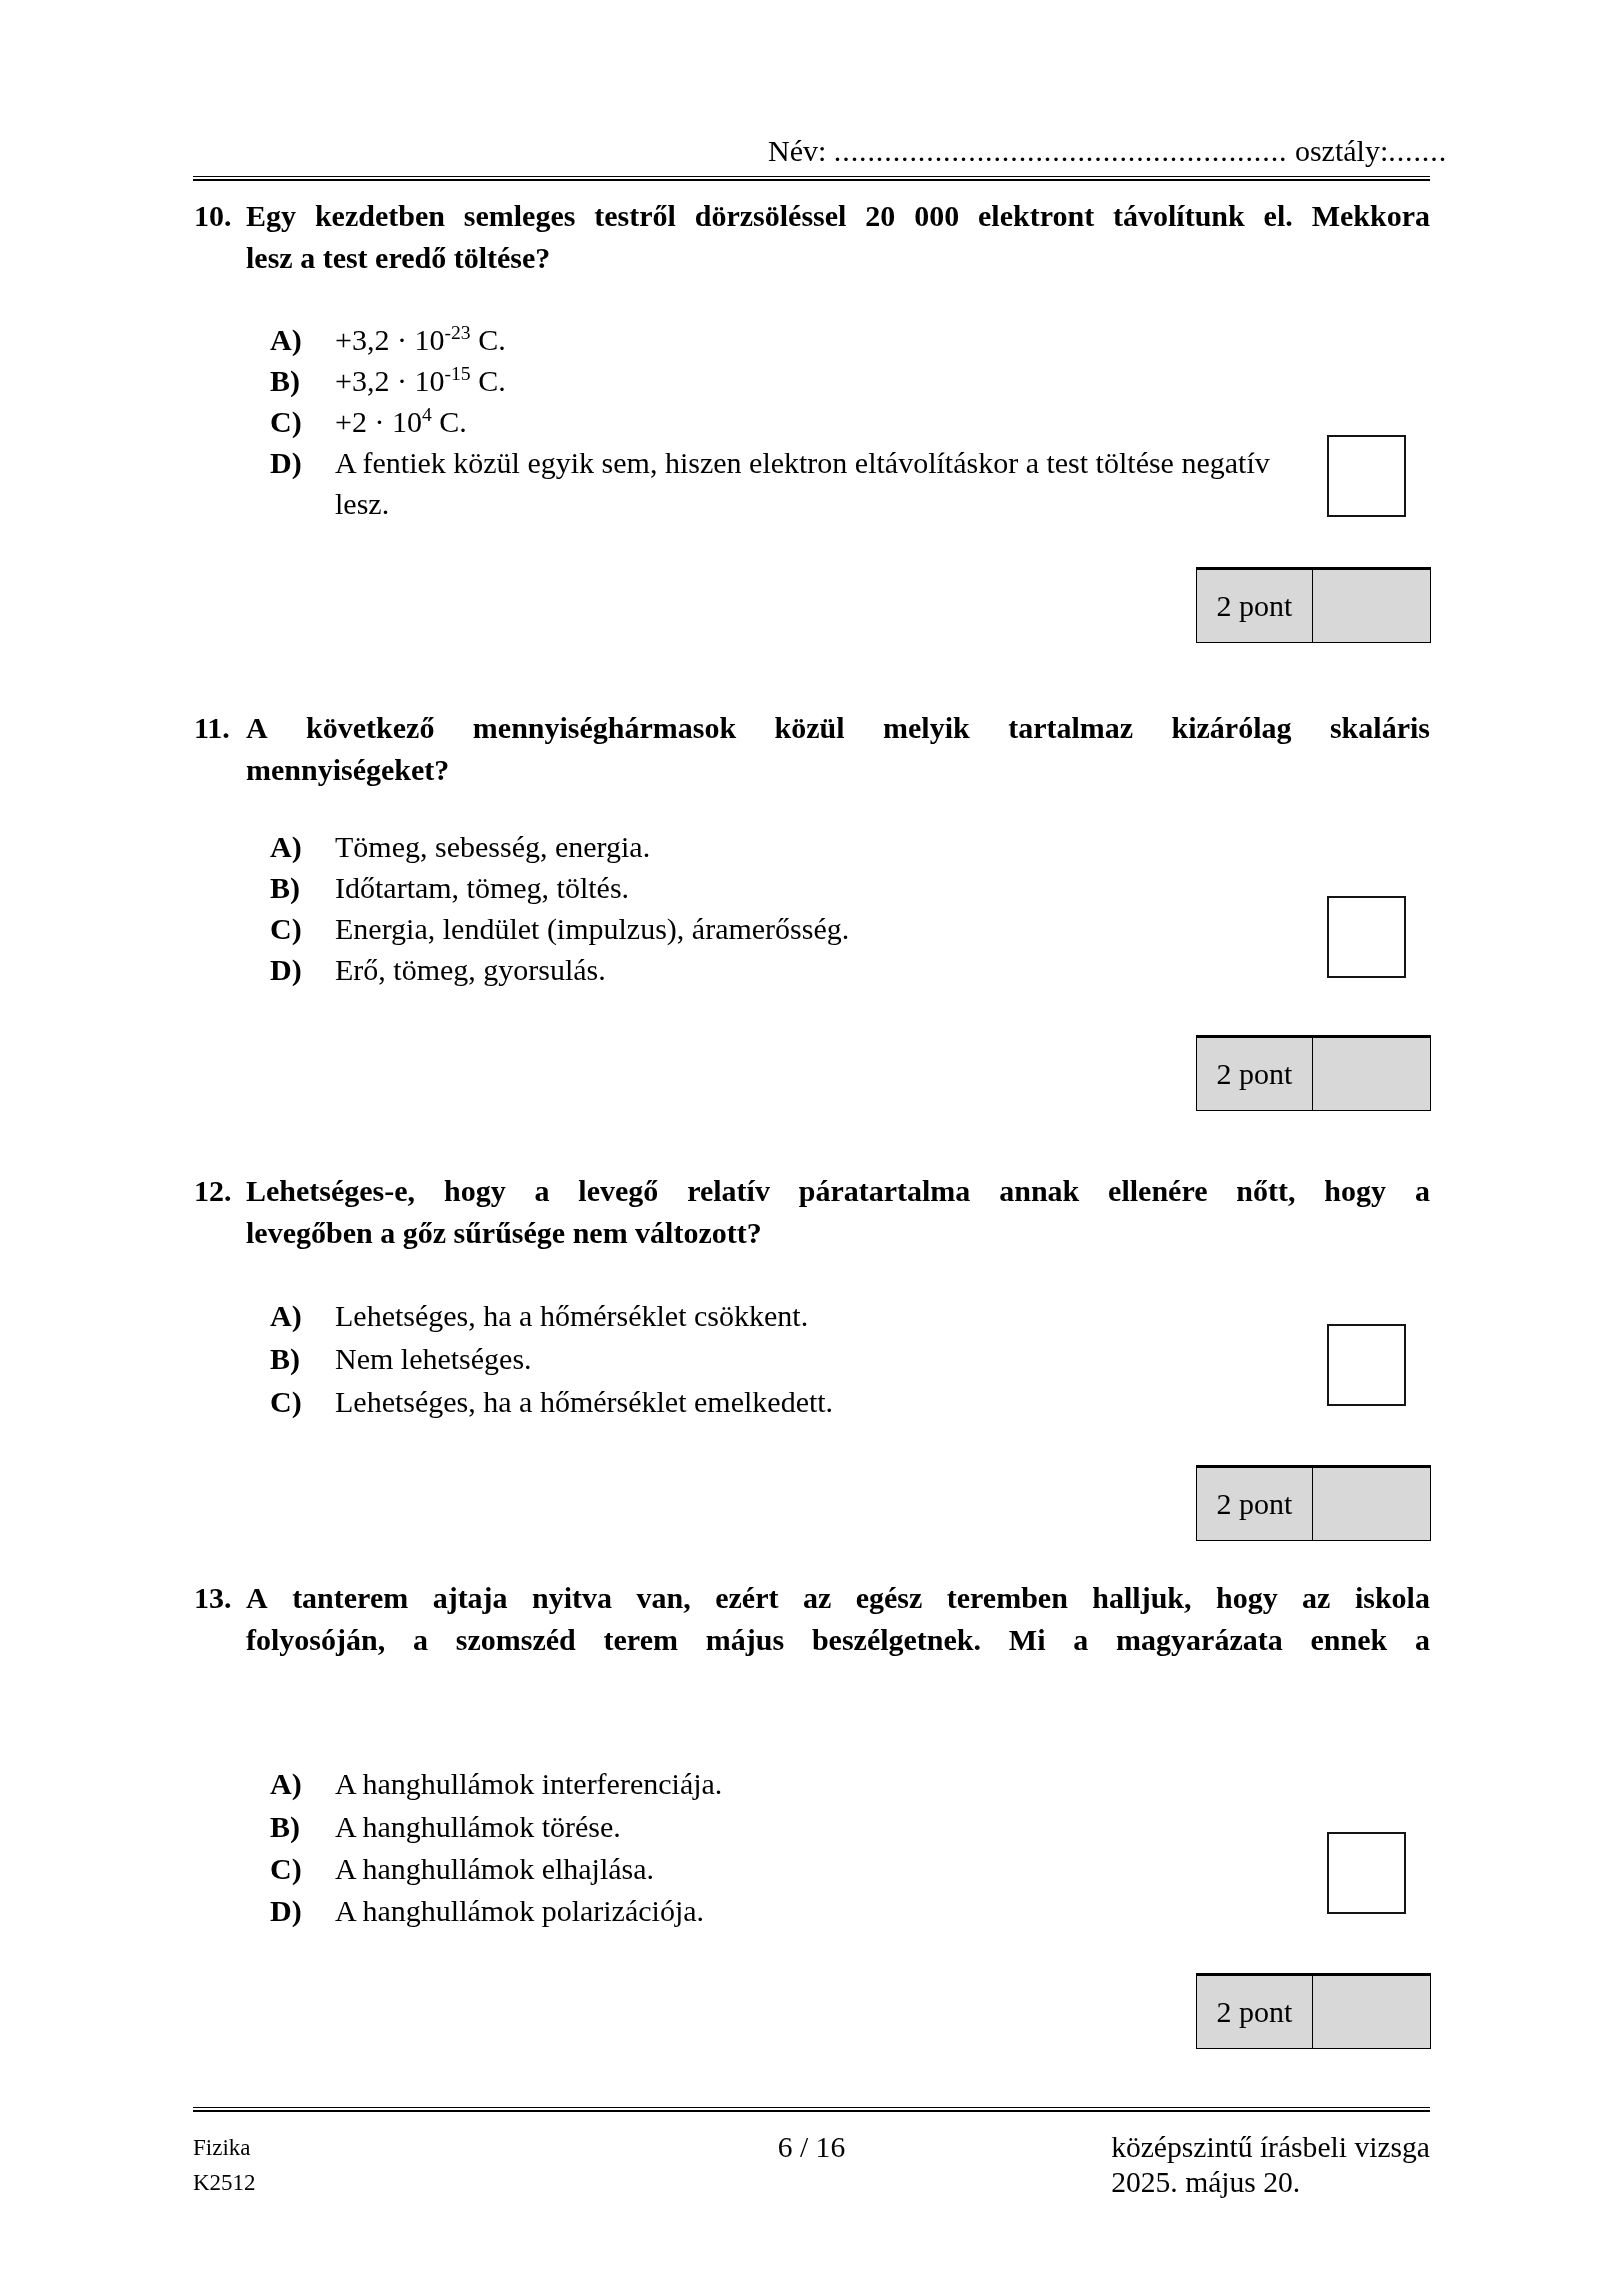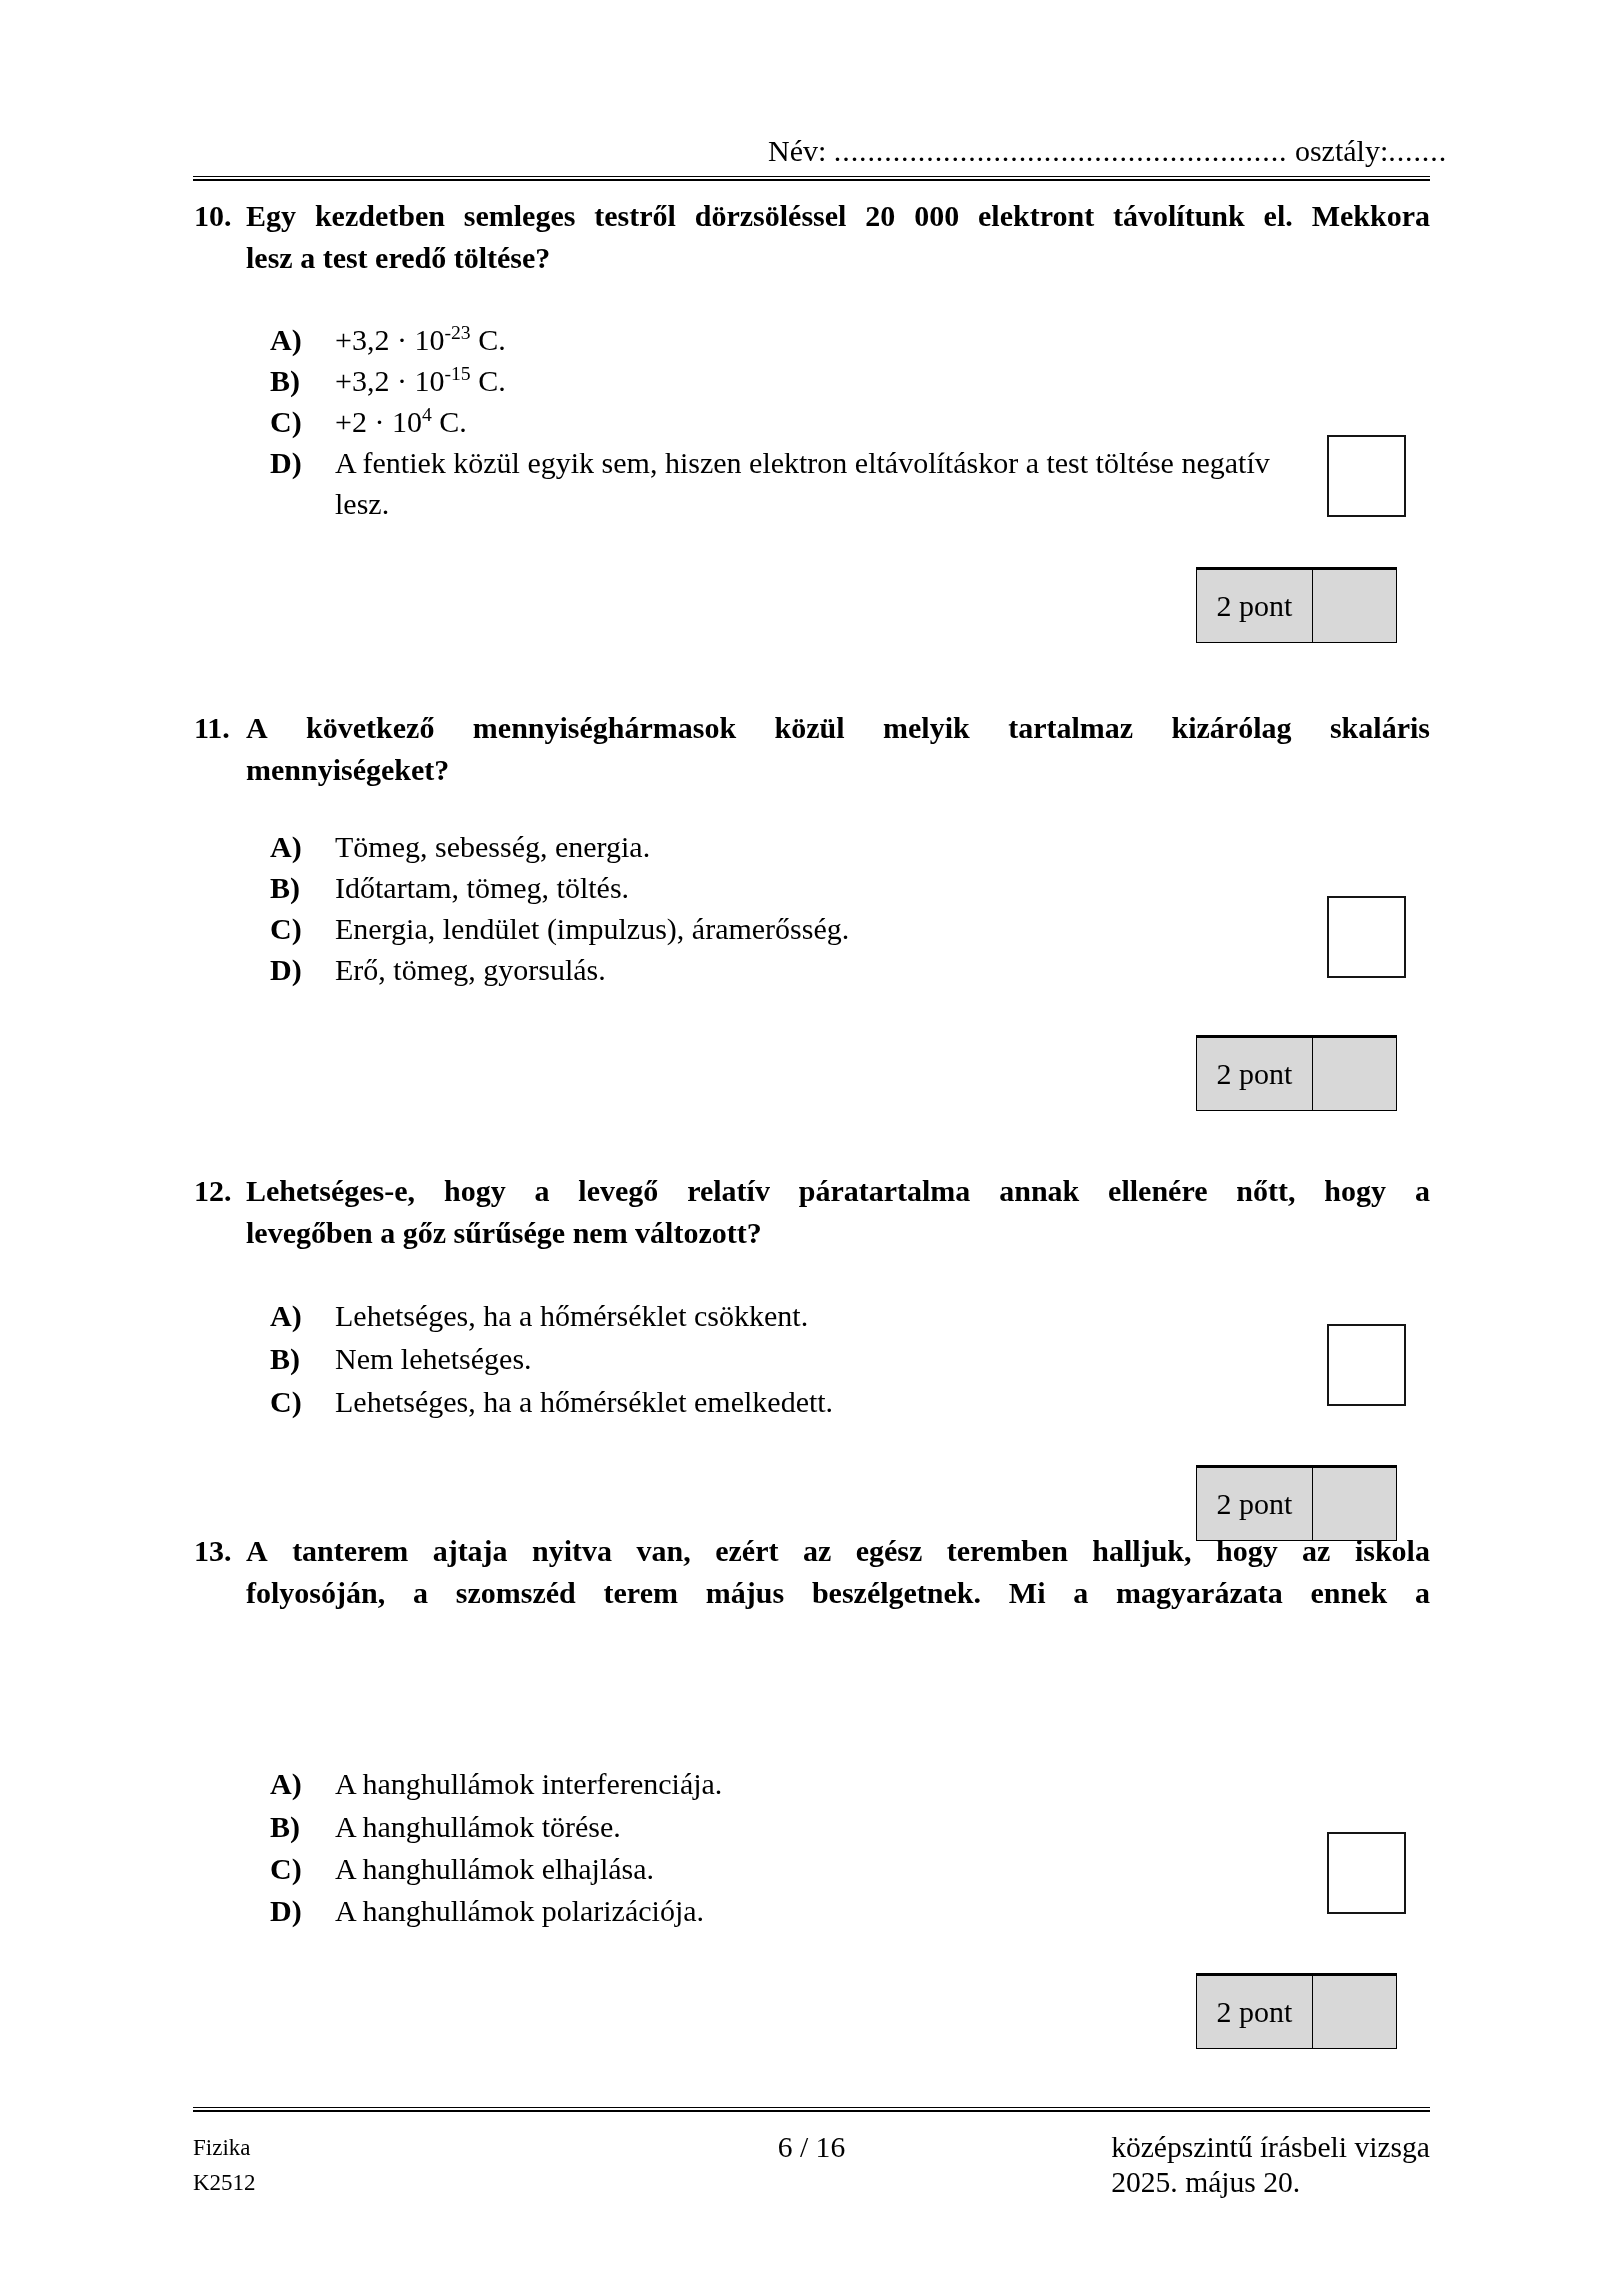--- a/index.html
+++ b/index.html
@@ -39,42 +39,42 @@
     font-size:30px;line-height:41px;
   }
   .olet{font-weight:bold;flex:0 0 65px;width:65px;}
   .otext{width:949px;}
   .sup{font-size:19.7px;position:relative;top:-10.7px;}
   .ansbox{
     position:absolute;left:1327px;width:79px;height:82px;
     border:2.7px solid #151515;background:#fff;box-sizing:border-box;
   }
   .pont{
-    position:absolute;left:1196px;width:201px;height:76px;
+    position:absolute;left:1196px;width:235px;height:76px;
     background:var(--pont-fill,#d8d8d8);
     border:1.8px solid #000;border-top-width:3.6px;
     box-sizing:border-box;display:flex;
   }
   .pont-label{
     width:115px;flex:0 0 115px;border-right:1.8px solid #000;
     display:flex;align-items:center;justify-content:center;
     font-size:30px;
   }
   .pont-score{flex:1;}
   
   .q10-num,.q10-text{top:195px;}
   .q10-oA{top:319px;} .q10-oB{top:360px;} .q10-oC{top:401px;} .q10-oD{top:442px;}
   .q10-ans{top:435px;} .q10-pont{top:567px;}
   .q11-num,.q11-text{top:707px;}
   .q11-oA{top:826px;} .q11-oB{top:867px;} .q11-oC{top:908px;} .q11-oD{top:949px;}
   .q11-ans{top:896px;} .q11-pont{top:1035px;}
   .q12-num,.q12-text{top:1170px;}
   .q12-oA{top:1295px;} .q12-oB{top:1338px;} .q12-oC{top:1381px;}
   .q12-ans{top:1324px;} .q12-pont{top:1465px;}
-  .q13-num,.q13-text{top:1530px;}
+  .q13-num,.q13-text{top:1577px;}
   .q13-oA{top:1763px;} .q13-oB{top:1806px;} .q13-oC{top:1848px;} .q13-oD{top:1890px;}
   .q13-ans{top:1832px;} .q13-pont{top:1973px;}
   
   .footer-left{
     position:absolute;left:193px;top:2130px;
     font-size:23px;line-height:35px;text-align:left;
   }
   .footer-center{
     position:absolute;left:193px;top:2130px;width:1237px;
     font-size:29.6px;line-height:35px;text-align:center;

